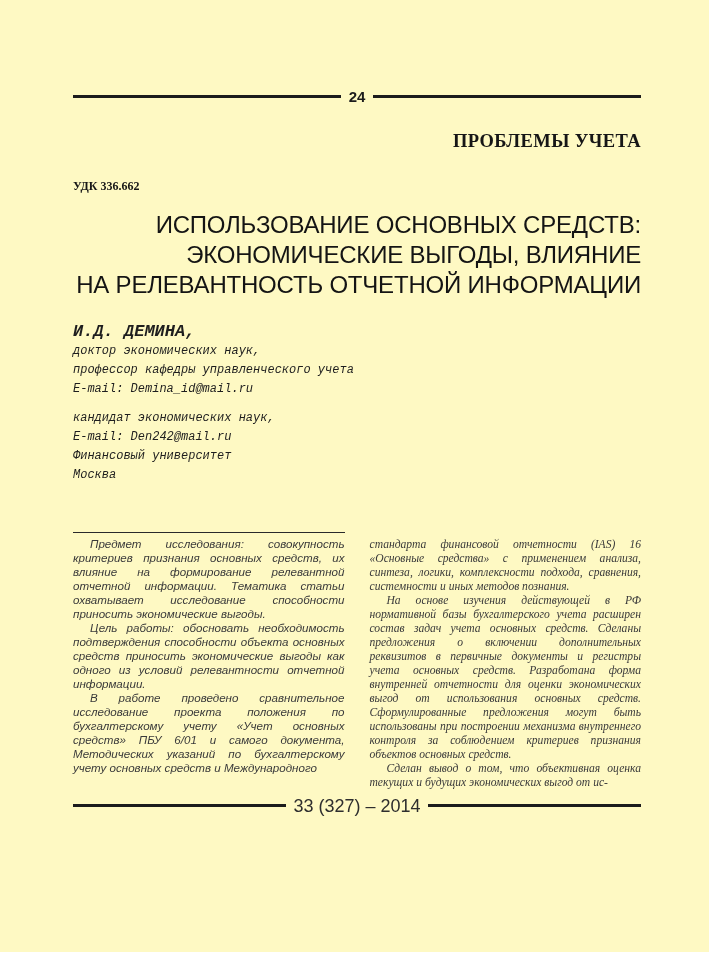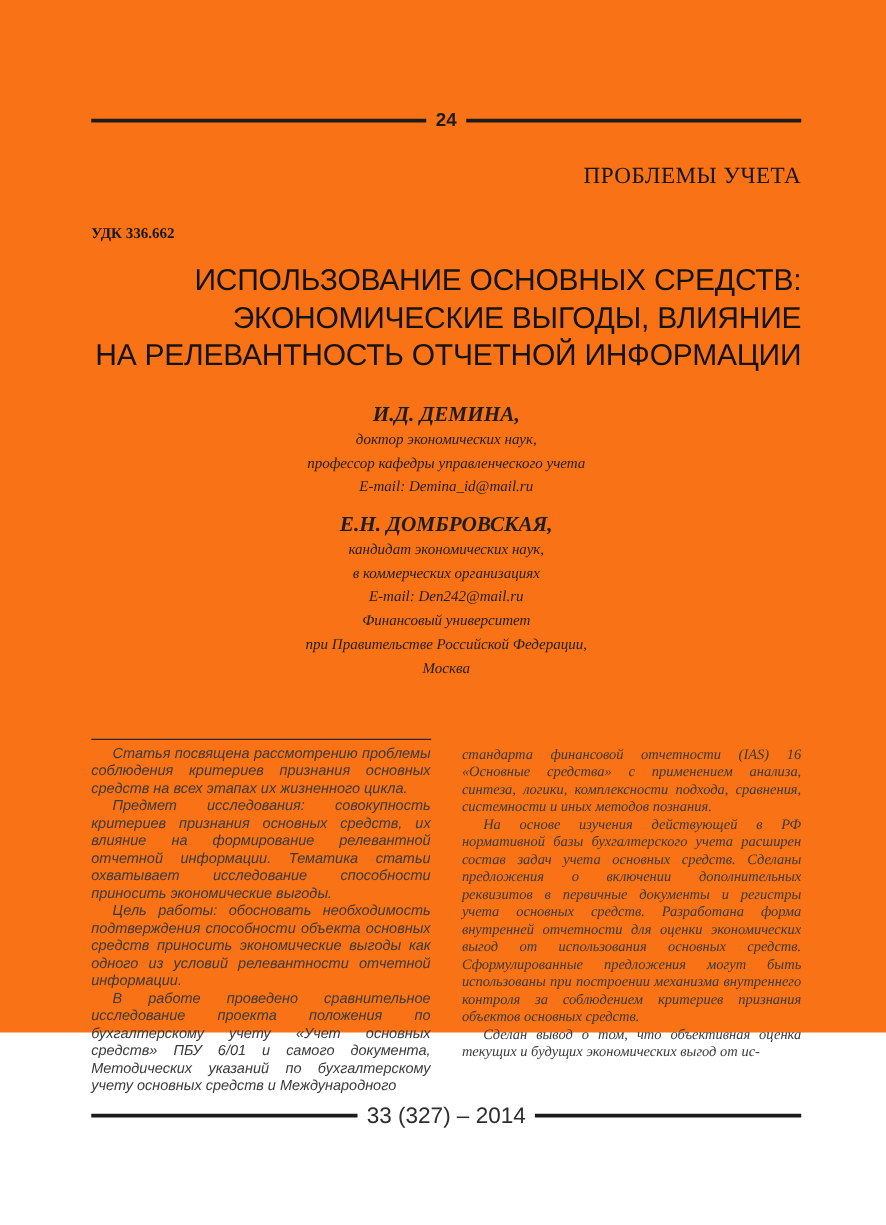--- a/index.html
+++ b/index.html
@@ -10,23 +10,23 @@
   body {
     width: 709px;
     height: 980px;
     overflow: hidden;
     font-family: "Liberation Serif", serif;
     color: #1a1a1a;
   }
   .page {
     box-sizing: border-box;
     width: 709px;
-    height: 826px;
+    height: 952px;
     padding: 0 68px 0 73px;
-    background: #f97316;
+    background: #fef9c3;
   }
 
   
   .top-header {
     display: flex;
     align-items: center;
     padding-top: 89px;
     gap: 8px;
   }
   .rule-thick {
@@ -39,21 +39,21 @@
     font-weight: bold;
     font-size: 15px;
     color: #1c1c1c;
     line-height: 1;
   }
 
   .section-label {
     margin-top: 27px;
     text-align: right;
     font-family: "Liberation Serif", serif;
-    font-weight: normal;
+    font-weight: bold;
     font-size: 18.5px;
     letter-spacing: 0.4px;
     color: #161616;
   }
 
   .udk {
     margin-top: 27px;
     font-family: "Liberation Serif", serif;
     font-weight: bold;
     font-size: 12px;
@@ -66,22 +66,22 @@
     font-weight: normal;
     font-size: 24px;
     line-height: 30px;
     letter-spacing: -0.2px;
     color: #141414;
   }
   .article-title .title-line { display: block; }
 
   .authors {
     margin-top: 21px;
-    text-align: center;
-    font-family: Liberation Serif, serif;
+    text-align: left;
+    font-family: Liberation Mono, monospace;
     font-style: italic;
     color: #1e1e1e;
   }
   .author-block { margin-bottom: 10px; }
   .author-block:last-child { margin-bottom: 0; }
   .author-name {
     font-weight: bold;
     font-size: 17px;
     line-height: 21px;
   }
@@ -147,33 +147,29 @@
   </h1>
 
   <div class="authors">
     <div class="author-block">
       <div class="author-name">И.Д. ДЕМИНА,</div>
       <span class="author-line">доктор экономических наук,</span>
       <span class="author-line">профессор кафедры управленческого учета</span>
       <span class="author-line">E-mail: Demina_id@mail.ru</span>
     </div>
     <div class="author-block">
-      <div class="author-name">Е.Н. ДОМБРОВСКАЯ,</div>
       <span class="author-line">кандидат экономических наук,</span>
-      <span class="author-line">в коммерческих организациях</span>
       <span class="author-line">E-mail: Den242@mail.ru</span>
       <span class="author-line">Финансовый университет</span>
-      <span class="author-line">при Правительстве Российской Федерации,</span>
       <span class="author-line">Москва</span>
     </div>
   </div>
 
   <div class="abstract">
     <div class="abstract-col left">
-      <p>Статья посвящена рассмотрению проблемы соблюдения критериев признания основных средств на всех этапах их жизненного цикла.</p>
       <p>Предмет исследования: совокупность критериев признания основных средств, их влияние на формирование релевантной отчетной информации. Тематика статьи охватывает исследование способности приносить экономические выгоды.</p>
       <p>Цель работы: обосновать необходимость подтверждения способности объекта основных средств приносить экономические выгоды как одного из условий релевантности отчетной информации.</p>
       <p>В работе проведено сравнительное исследование проекта положения по бухгалтерскому учету «Учет основных средств» ПБУ 6/01 и самого документа, Методических указаний по бухгалтерскому учету основных средств и Международного</p>
     </div>
     <div class="abstract-col right">
       <p class="no-indent">стандарта финансовой отчетности (IAS) 16 «Основные средства» с применением анализа, синтеза, логики, комплексности подхода, сравнения, системности и иных методов познания.</p>
       <p>На основе изучения действующей в РФ нормативной базы бухгалтерского учета расширен состав задач учета основных средств. Сделаны предложения о включении дополнительных реквизитов в первичные документы и регистры учета основных средств. Разработана форма внутренней отчетности для оценки экономических выгод от использования основных средств. Сформулированные предложения могут быть использованы при построении механизма внутреннего контроля за соблюдением критериев признания объектов основных средств.</p>
       <p>Сделан вывод о том, что объективная оценка текущих и будущих экономических выгод от ис-</p>
     </div>
   </div>

